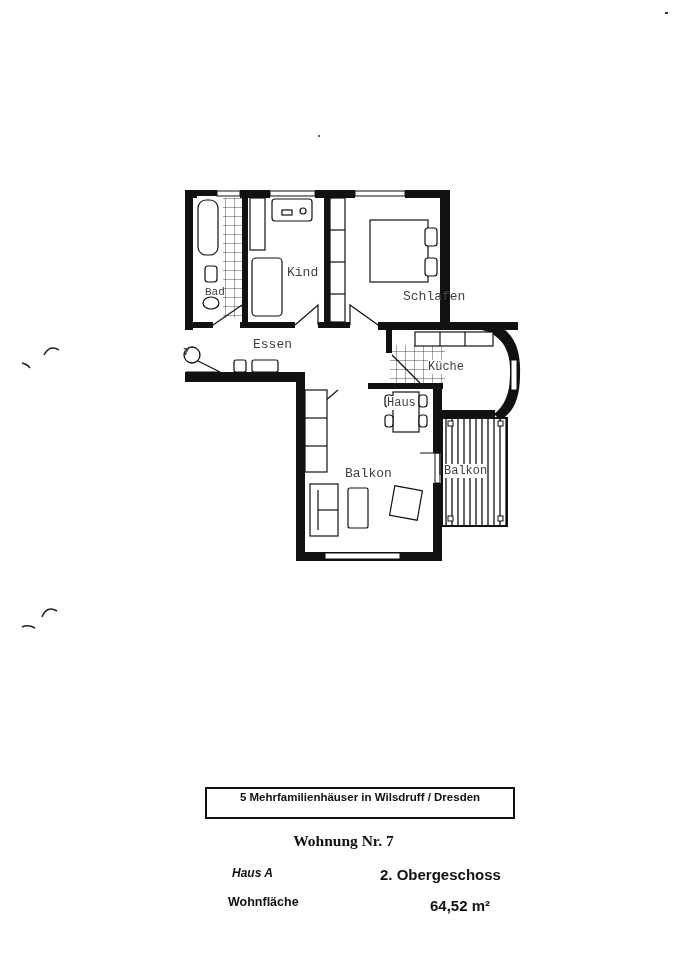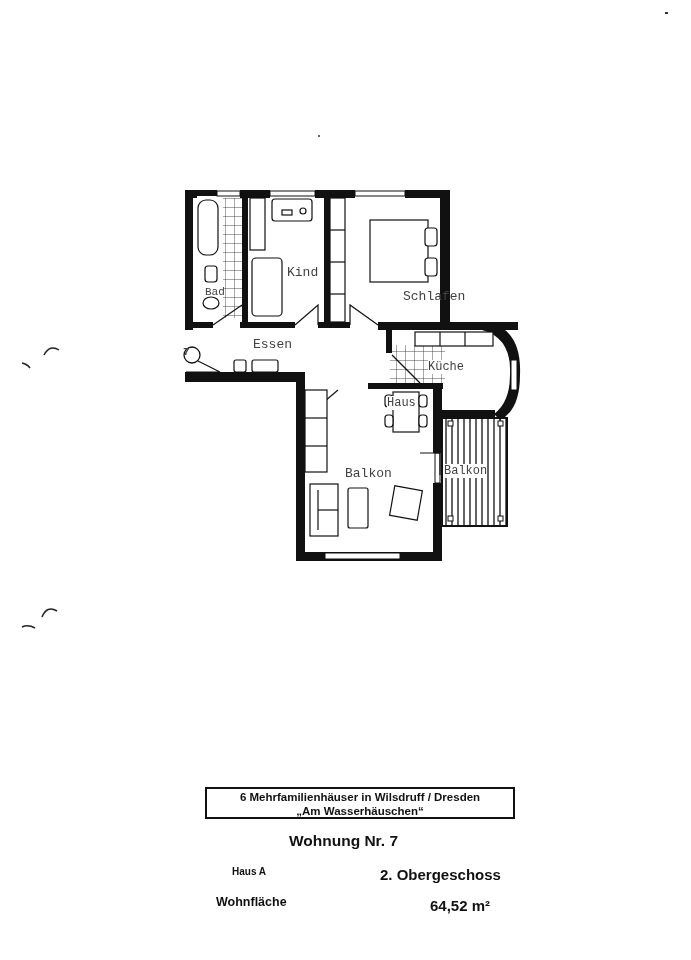--- a/index.html
+++ b/index.html
@@ -4,24 +4,24 @@
 <style>
   html, body { margin: 0; padding: 0; background: #ffffff; }
   body { width: 691px; height: 960px; position: relative; overflow: hidden;
          font-family: "Liberation Sans", sans-serif; color: #111; }
   .plan { position: absolute; left: 0; top: 0; width: 691px; height: 760px; }
   .room-label { position: absolute; font-family: Liberation Mono, monospace; font-size: 13px; color: #404040; background: transparent; }
   .title-box { position: absolute; left: 205px; top: 787px; width: 310px; height: 32px;
                border: 2px solid #111; box-sizing: border-box; text-align: center;
                font-size: 11.5px; font-weight: bold; line-height: 14px; padding-top: 1px; }
   .heading { position: absolute; font-weight: bold; }
-  .h-wohnung { left: 0; width: 687px; text-align: center; top: 832px; font-size: 15.5px; }
-  .h-haus { left: 232px; top: 866px; font-size: 10px; }
+  .h-wohnung { left: 0; width: 687px; text-align: center; top: 832px; font-size: 15.5px; font-family: Liberation Serif, serif; }
+  .h-haus { left: 232px; top: 866px; font-size: 12px; font-style: italic; }
   .h-geschoss { left: 380px; top: 866px; font-size: 15px; }
-  .h-wohnflaeche { left: 216px; top: 895px; font-size: 12.5px; }
+  .h-wohnflaeche { left: 228px; top: 895px; font-size: 12.5px; }
   .h-area { left: 430px; top: 897px; font-size: 15px; }
 </style>
 </head>
 <body>
 
 <svg class="plan" viewBox="0 0 691 760" xmlns="http://www.w3.org/2000/svg">
   <defs>
     <pattern id="tiles" width="9" height="9" patternUnits="userSpaceOnUse">
       <rect width="9" height="9" fill="#fff"></rect>
       <path d="M0 0H9M0 0V9" stroke="#222" stroke-width="0.8"></path>
@@ -162,20 +162,19 @@
 <span class="room-label" style="left:287px;top:265px;">Kind</span>
 <span class="room-label" style="left:361px;top:289px;margin-left:42px;">Schlafen</span>
 <span class="room-label" style="left:205px;top:286px;font-size:11px;">Bad</span>
 <span class="room-label" style="left:253px;top:337px;">Essen</span>
 <span class="room-label" style="left:428px;top:360px;font-size:12px;background:#fff;">Küche</span>
 <span class="room-label" style="left:387px;top:396px;font-size:12px;background:#fff;">Haus</span>
 <span class="room-label" style="left:345px;top:466px;">Balkon</span>
 <span class="room-label" style="left:444px;top:464px;font-size:12px;background:#fff;">Balkon</span>
 
 <div class="title-box">
-  <div>6 Mehrfamilienhäuser in Wilsdruff / Dresden</div>
-  <div>„Am Wasserhäuschen“</div>
+  <div>5 Mehrfamilienhäuser in Wilsdruff / Dresden</div>
 </div>
 <div class="heading h-wohnung">Wohnung Nr. 7</div>
 <div class="heading h-haus">Haus A</div>
 <div class="heading h-geschoss">2. Obergeschoss</div>
 <div class="heading h-wohnflaeche">Wohnfläche</div>
 <div class="heading h-area">64,52 m²</div>
 
 </body></html>

